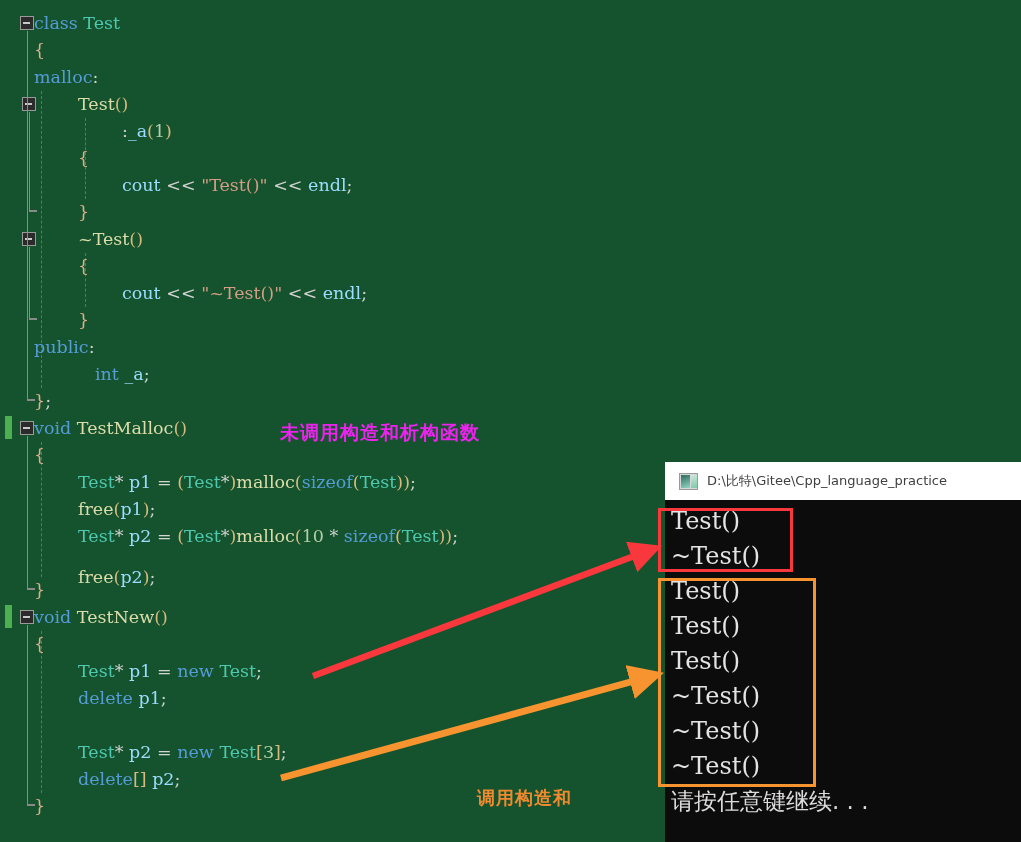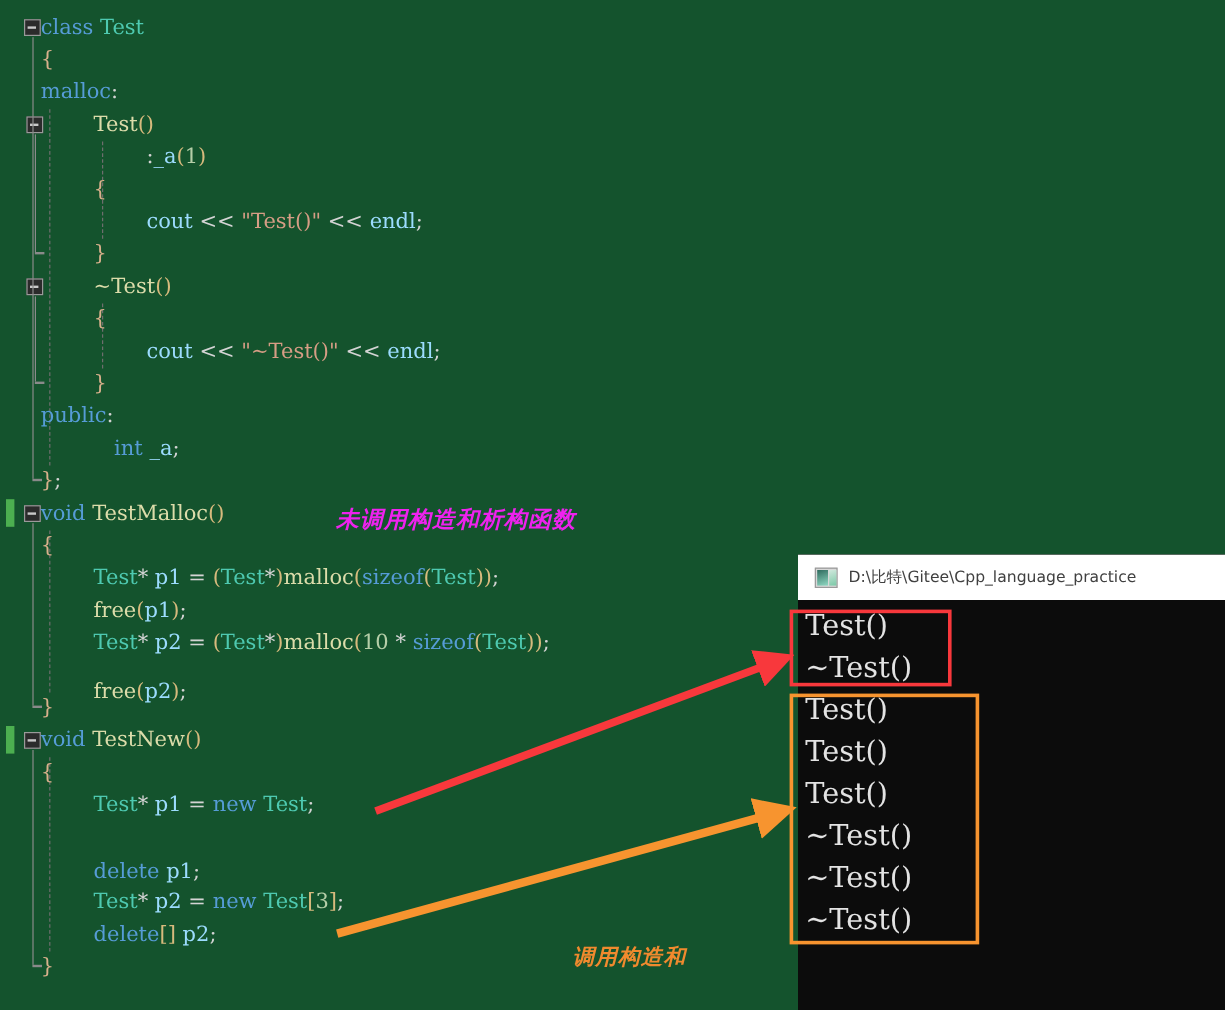--- a/index.html
+++ b/index.html
@@ -34,21 +34,21 @@
     position:absolute;width:14px;height:14px;box-sizing:border-box;
     border:1.5px solid #9a9a9a;background:#2b2b2b;
   }
   .fold-box::before{
     content:"";position:absolute;left:2px;top:5px;width:7px;height:1.5px;background:#c8c8c8;
   }
   .fold-line{position:absolute;width:1.5px;background:#8a8a8a;}
   .fold-foot{position:absolute;height:1.5px;background:#8a8a8a;}
   .indent-guide{position:absolute;width:0;border-left:1.5px dashed #6e6e6e;}
   
-  .annot{position:absolute;white-space:pre;font-family:"DejaVu Sans", sans-serif;font-style:italic;}
+  .annot{position:absolute;white-space:pre;font-family:"DejaVu Sans", sans-serif;}
   #annot-malloc{left:280px;top:420px;color:#ee22ee;font-size:19px;font-weight:bold;letter-spacing:1px;}
   #annot-new{left:477px;top:728px;color:#f08a2e;font-size:18px;font-weight:bold;line-height:28px;letter-spacing:1px;}
   
   svg.arrows{position:absolute;left:0;top:0;width:1021px;height:842px;pointer-events:none;}
   
   #console{
     position:absolute;left:665px;top:462px;width:356px;height:380px;
     background:#0c0c0c;overflow:hidden;
   }
   #console-title{
@@ -131,21 +131,21 @@
       <div class="code-line" style="top: 415px; left: 34px;"><span class="kw">void</span><span class="pun"> </span><span class="fn">TestMalloc</span><span class="par">()</span></div>
       <div class="code-line" style="top: 442px; left: 34px;"><span class="brc">{</span></div>
       <div class="code-line" style="top: 469px; left: 78px;"><span class="typ">Test</span><span class="op">*</span><span class="pun"> </span><span class="var">p1</span><span class="pun"> </span><span class="op">=</span><span class="pun"> </span><span class="par">(</span><span class="typ">Test</span><span class="op">*</span><span class="par">)</span><span class="fn">malloc</span><span class="par">(</span><span class="kw">sizeof</span><span class="par">(</span><span class="typ">Test</span><span class="par">))</span><span class="pun">;</span></div>
       <div class="code-line" style="top: 496px; left: 78px;"><span class="fn">free</span><span class="par">(</span><span class="var">p1</span><span class="par">)</span><span class="pun">;</span></div>
       <div class="code-line" style="top: 523px; left: 78px;"><span class="typ">Test</span><span class="op">*</span><span class="pun"> </span><span class="var">p2</span><span class="pun"> </span><span class="op">=</span><span class="pun"> </span><span class="par">(</span><span class="typ">Test</span><span class="op">*</span><span class="par">)</span><span class="fn">malloc</span><span class="par">(</span><span class="num">10</span><span class="pun"> </span><span class="op">*</span><span class="pun"> </span><span class="kw">sizeof</span><span class="par">(</span><span class="typ">Test</span><span class="par">))</span><span class="pun">;</span></div>
       <div class="code-line" style="top: 564px; left: 78px;"><span class="fn">free</span><span class="par">(</span><span class="var">p2</span><span class="par">)</span><span class="pun">;</span></div>
       <div class="code-line" style="top: 577px; left: 34px;"><span class="brc">}</span></div>
       <div class="code-line" style="top: 604px; left: 34px;"><span class="kw">void</span><span class="pun"> </span><span class="fn">TestNew</span><span class="par">()</span></div>
       <div class="code-line" style="top: 631px; left: 34px;"><span class="brc">{</span></div>
       <div class="code-line" style="top: 658px; left: 78px;"><span class="typ">Test</span><span class="op">*</span><span class="pun"> </span><span class="var">p1</span><span class="pun"> </span><span class="op">=</span><span class="pun"> </span><span class="kw">new</span><span class="pun"> </span><span class="typ">Test</span><span class="pun">;</span></div>
-      <div class="code-line" style="top: 714px; left: 78px;"><span class="kw">delete</span><span class="pun"> </span><span class="var">p1</span><span class="pun">;</span></div>
+      <div class="code-line" style="top: 685px; left: 78px;"><span class="kw">delete</span><span class="pun"> </span><span class="var">p1</span><span class="pun">;</span></div>
       <div class="code-line" style="top: 712px; left: 78px;"></div>
       <div class="code-line" style="top: 739px; left: 78px;"><span class="typ">Test</span><span class="op">*</span><span class="pun"> </span><span class="var">p2</span><span class="pun"> </span><span class="op">=</span><span class="pun"> </span><span class="kw">new</span><span class="pun"> </span><span class="typ">Test</span><span class="par">[</span><span class="num">3</span><span class="par">]</span><span class="pun">;</span></div>
       <div class="code-line" style="top: 766px; left: 78px;"><span class="kw">delete</span><span class="par">[]</span><span class="pun"> </span><span class="var">p2</span><span class="pun">;</span></div>
       <div class="code-line" style="top: 793px; left: 34px;"><span class="brc">}</span></div>
     </div>
 </div>
 
 <div class="annot" id="annot-malloc">未调用构造和析构函数</div>
 
 <div class="annot" id="annot-new">
@@ -168,16 +168,17 @@
 
 <div id="console">
   <div id="console-title">
     <span class="win-icon">
         <i class="left"></i>
         <i class="right"></i>
       </span>
     <span class="title-text">D:\比特\Gitee\Cpp_language_practice</span>
   </div>
   <div id="console-body"><div class="out-line">Test()</div><div class="out-line">~Test()</div><div class="out-line">Test()</div><div class="out-line">Test()</div><div class="out-line">Test()</div><div class="out-line">~Test()</div><div class="out-line">~Test()</div><div class="out-line">~Test()</div></div>
+  <div id="console-prompt">请按任意键继续. . .</div>
 </div>
 
 <div class="hl-box" id="box-red"></div>
 <div class="hl-box" id="box-orange"></div>
 
 </body></html>

